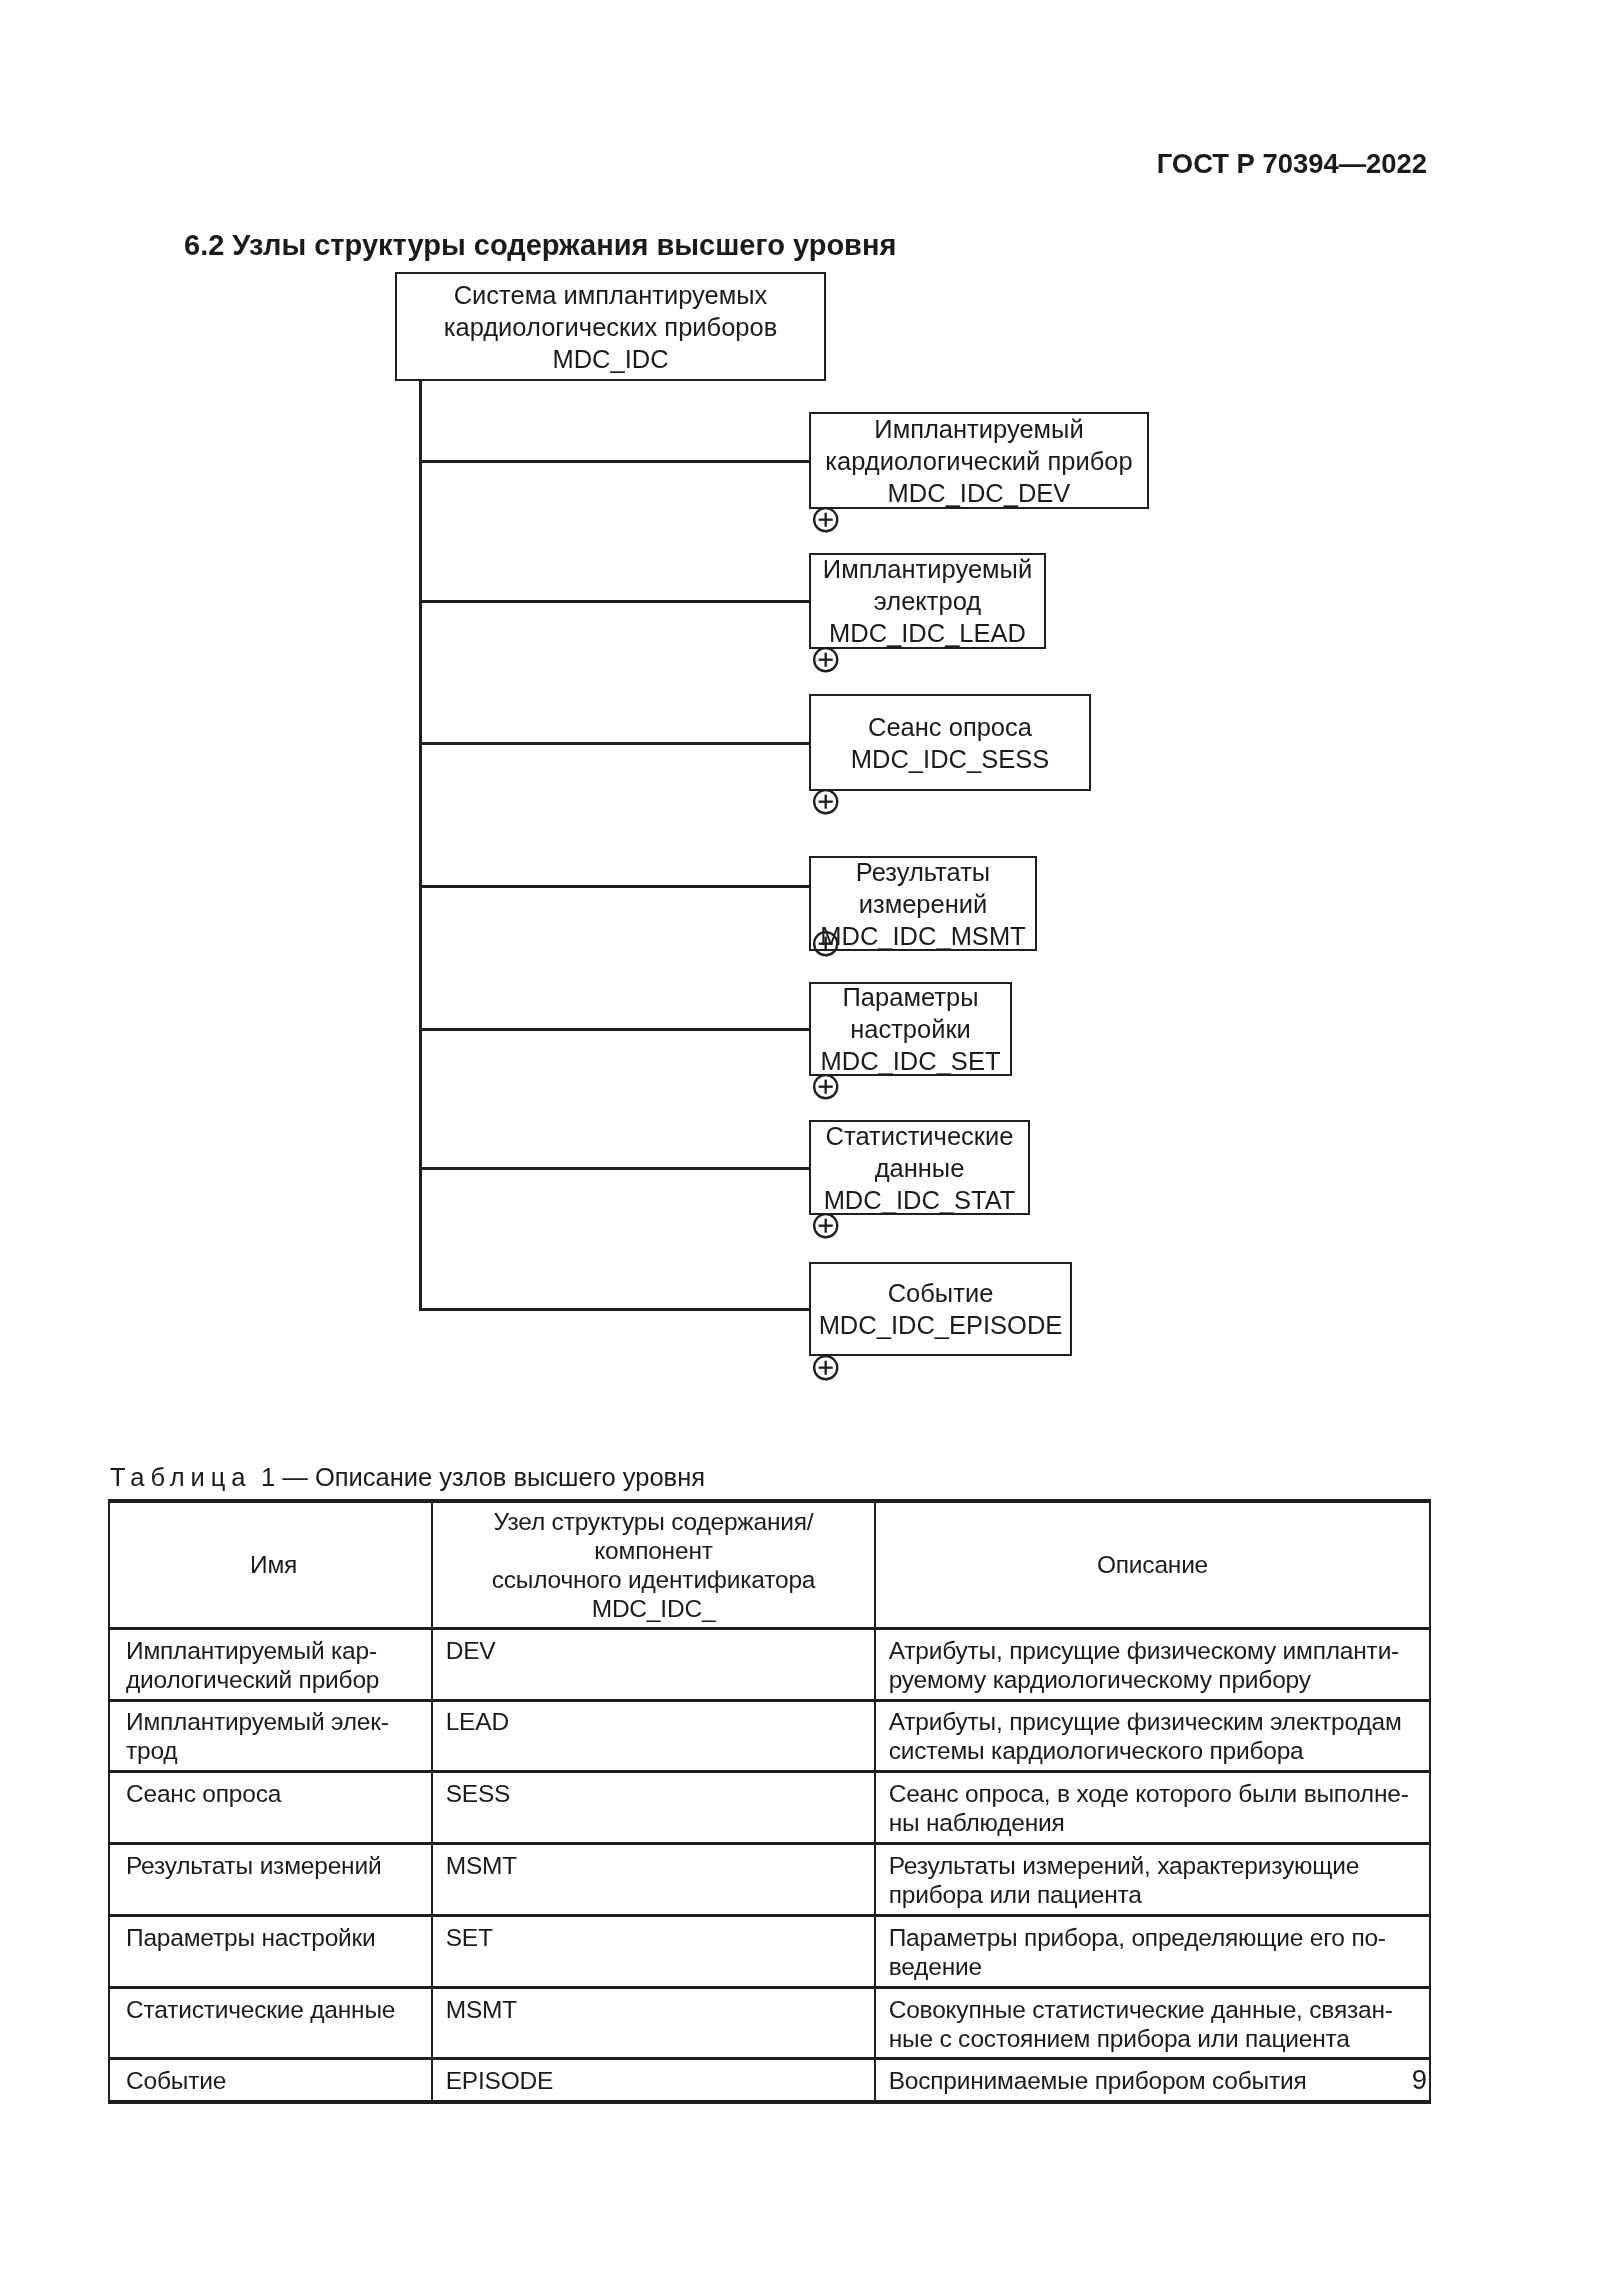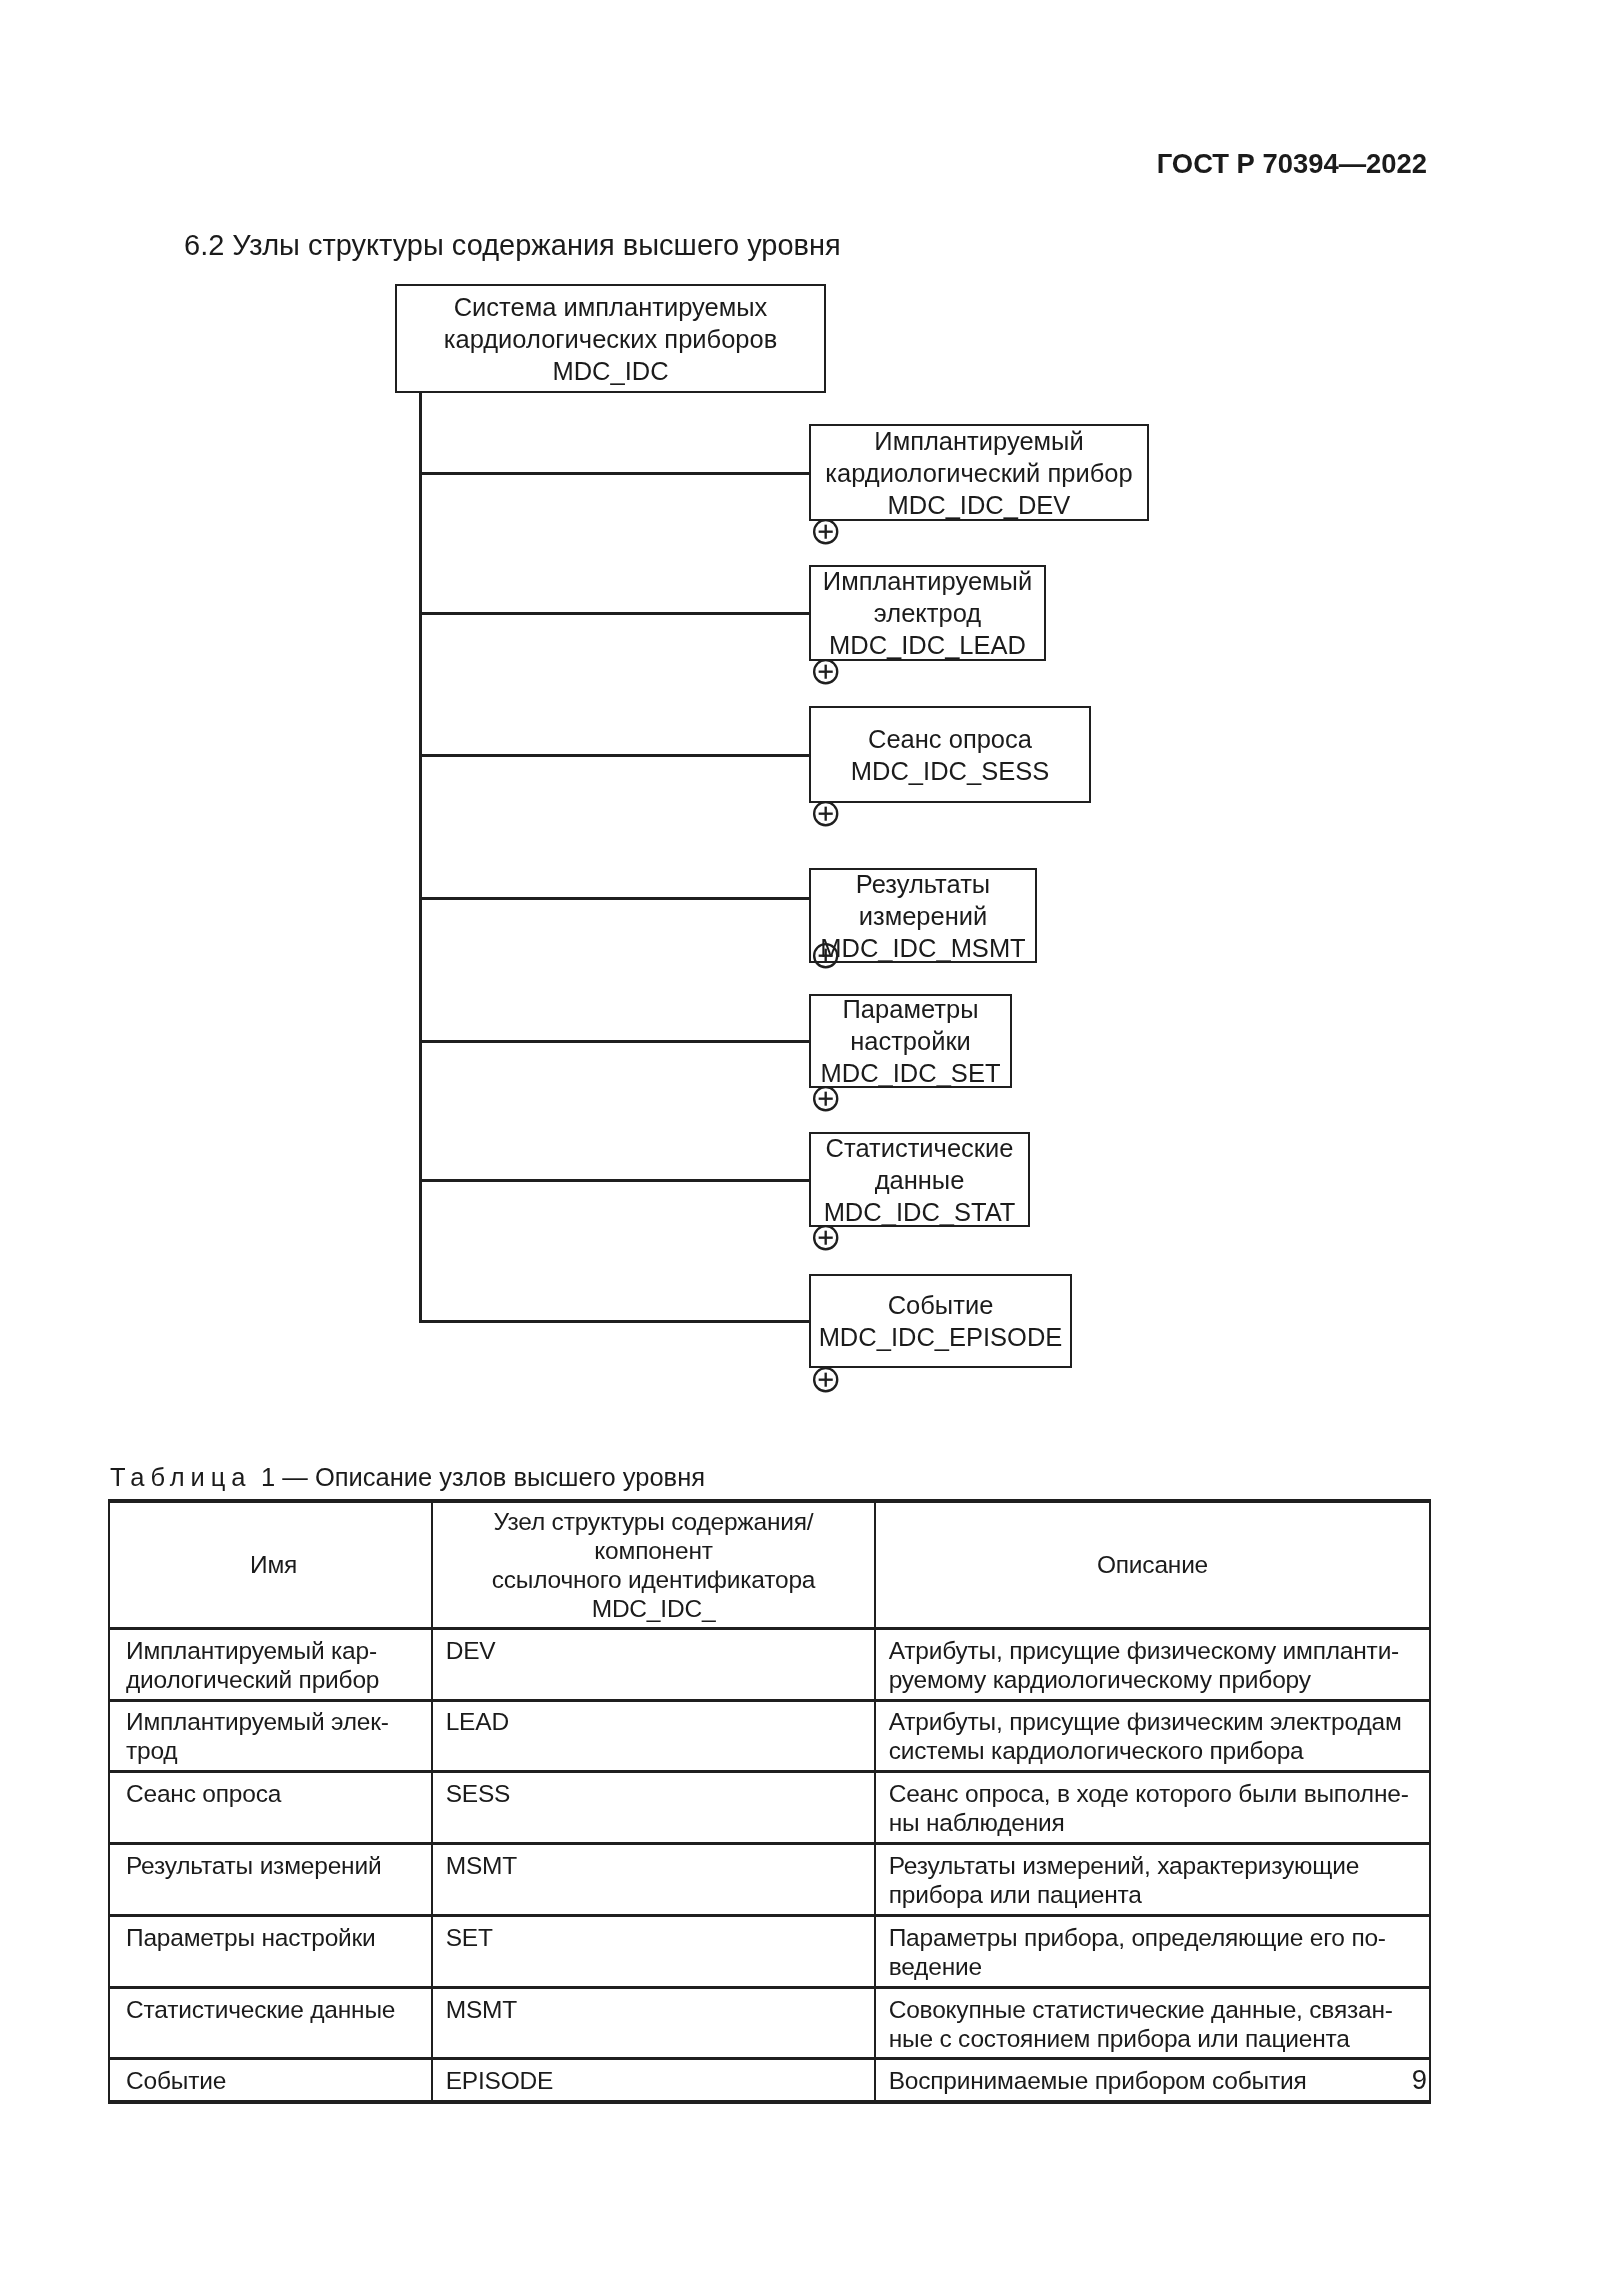--- a/index.html
+++ b/index.html
@@ -8,24 +8,24 @@
     position:relative; width:1621px; height:2293px; margin:0 auto;
     background:var(--bg,#ffffff); color:var(--text,#1b1b1b);
     font-family:"Liberation Sans", sans-serif; overflow:hidden;
   }
   .doc-code {
     position:absolute; top:148px; left:976px; width:451px;
     text-align:right; font-weight:bold; font-size:27.4px; line-height:31px;
   }
   .section-heading {
     position:absolute; top:228px; left:184px;
-    font-weight:normal; font-size:29px; line-height:35px;
+    font-weight:bold; font-size:29px; line-height:35px;
   }
   
-  .diagram { position:absolute; left:0; top:12px; width:1365px; height:1392px; }
+  .diagram { position:absolute; left:0; top:0; width:1365px; height:1392px; }
   .dbox {
     position:absolute; border:2.9px solid var(--line,#1f1f1f); background:var(--bg,#fff);
     display:flex; flex-direction:column; justify-content:center; align-items:center;
     text-align:center; font-size:25.5px; line-height:32px; z-index:2;
   }
   .connector-h { position:absolute; height:2.9px; background:var(--line,#1f1f1f); z-index:1; }
   .connector-v { position:absolute; width:2.9px;  background:var(--line,#1f1f1f); z-index:1; }
   .plus { position:absolute; z-index:3; }
   .figure-caption {
     position:absolute; top:1412px; left:108px; width:1323px;

